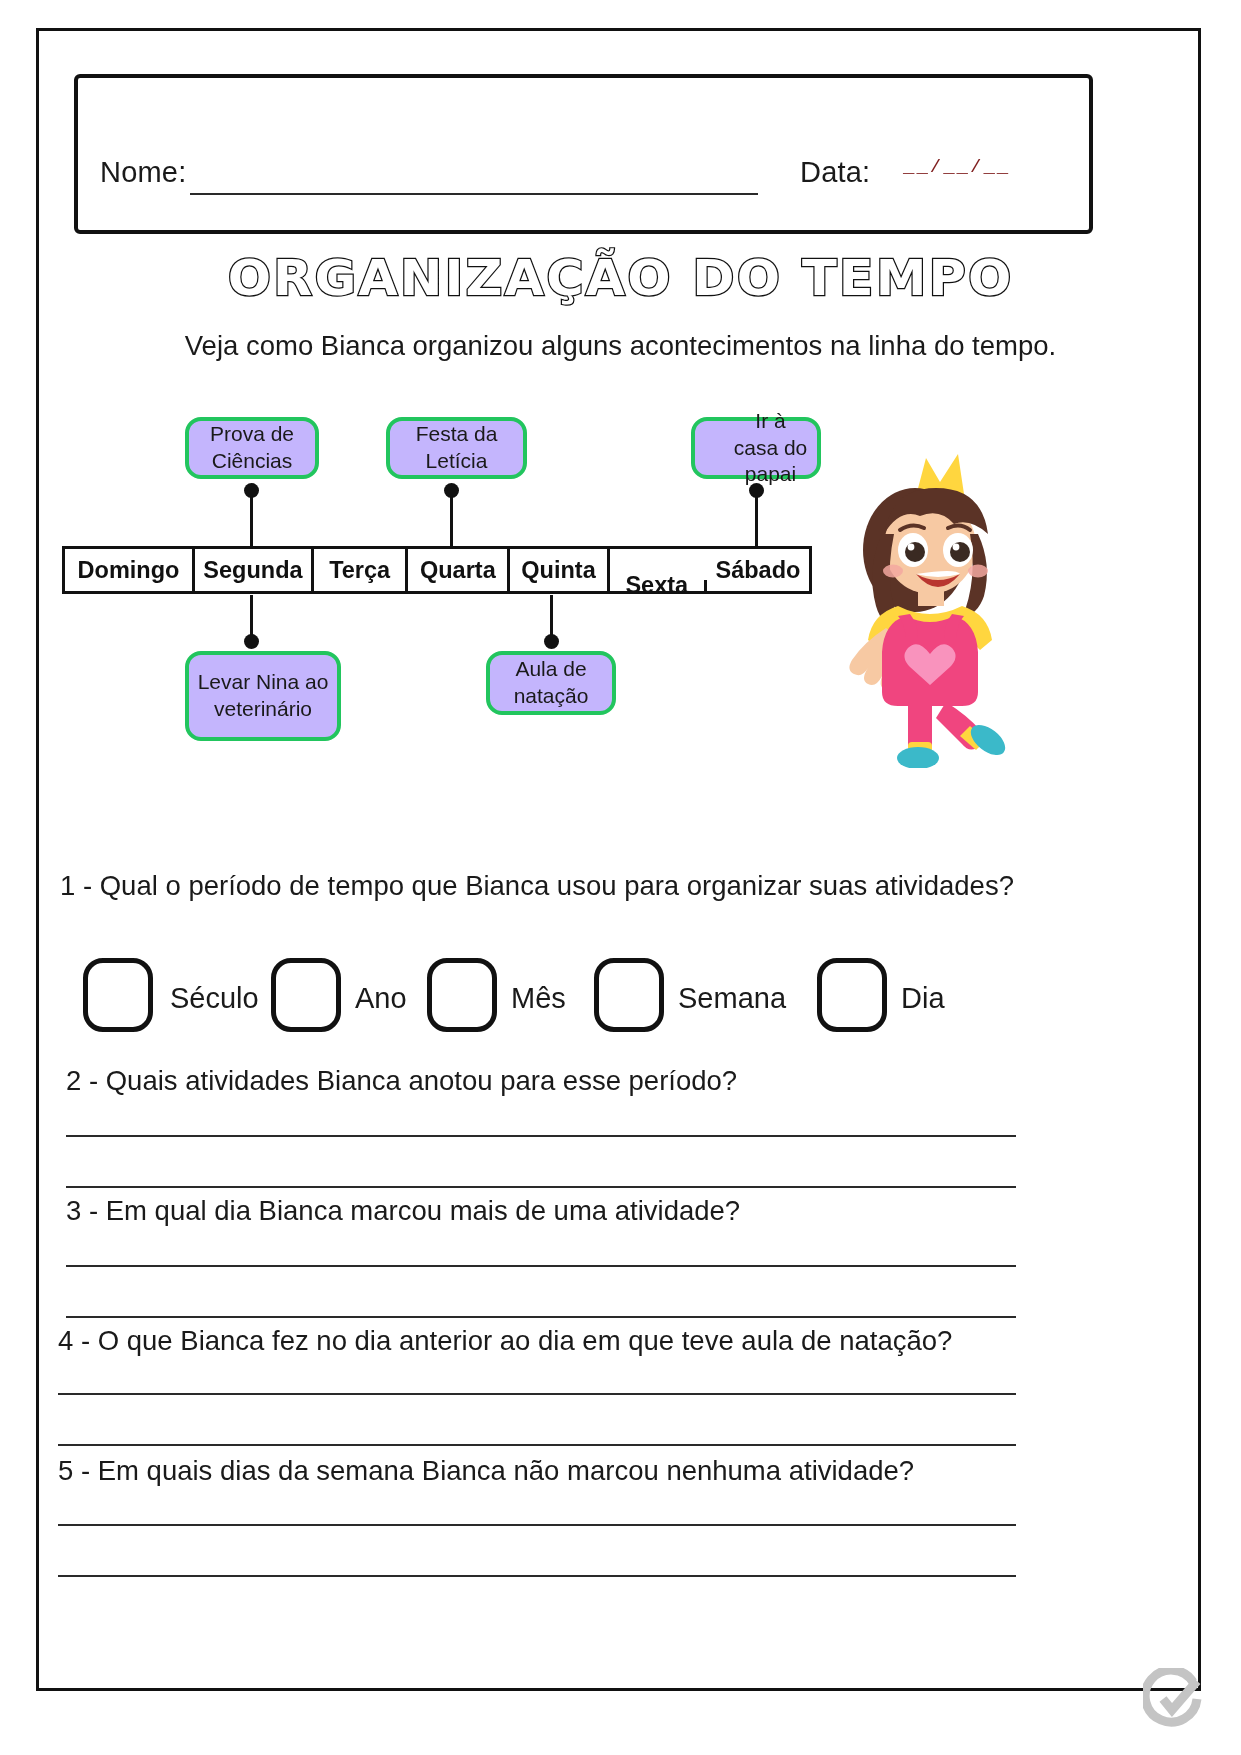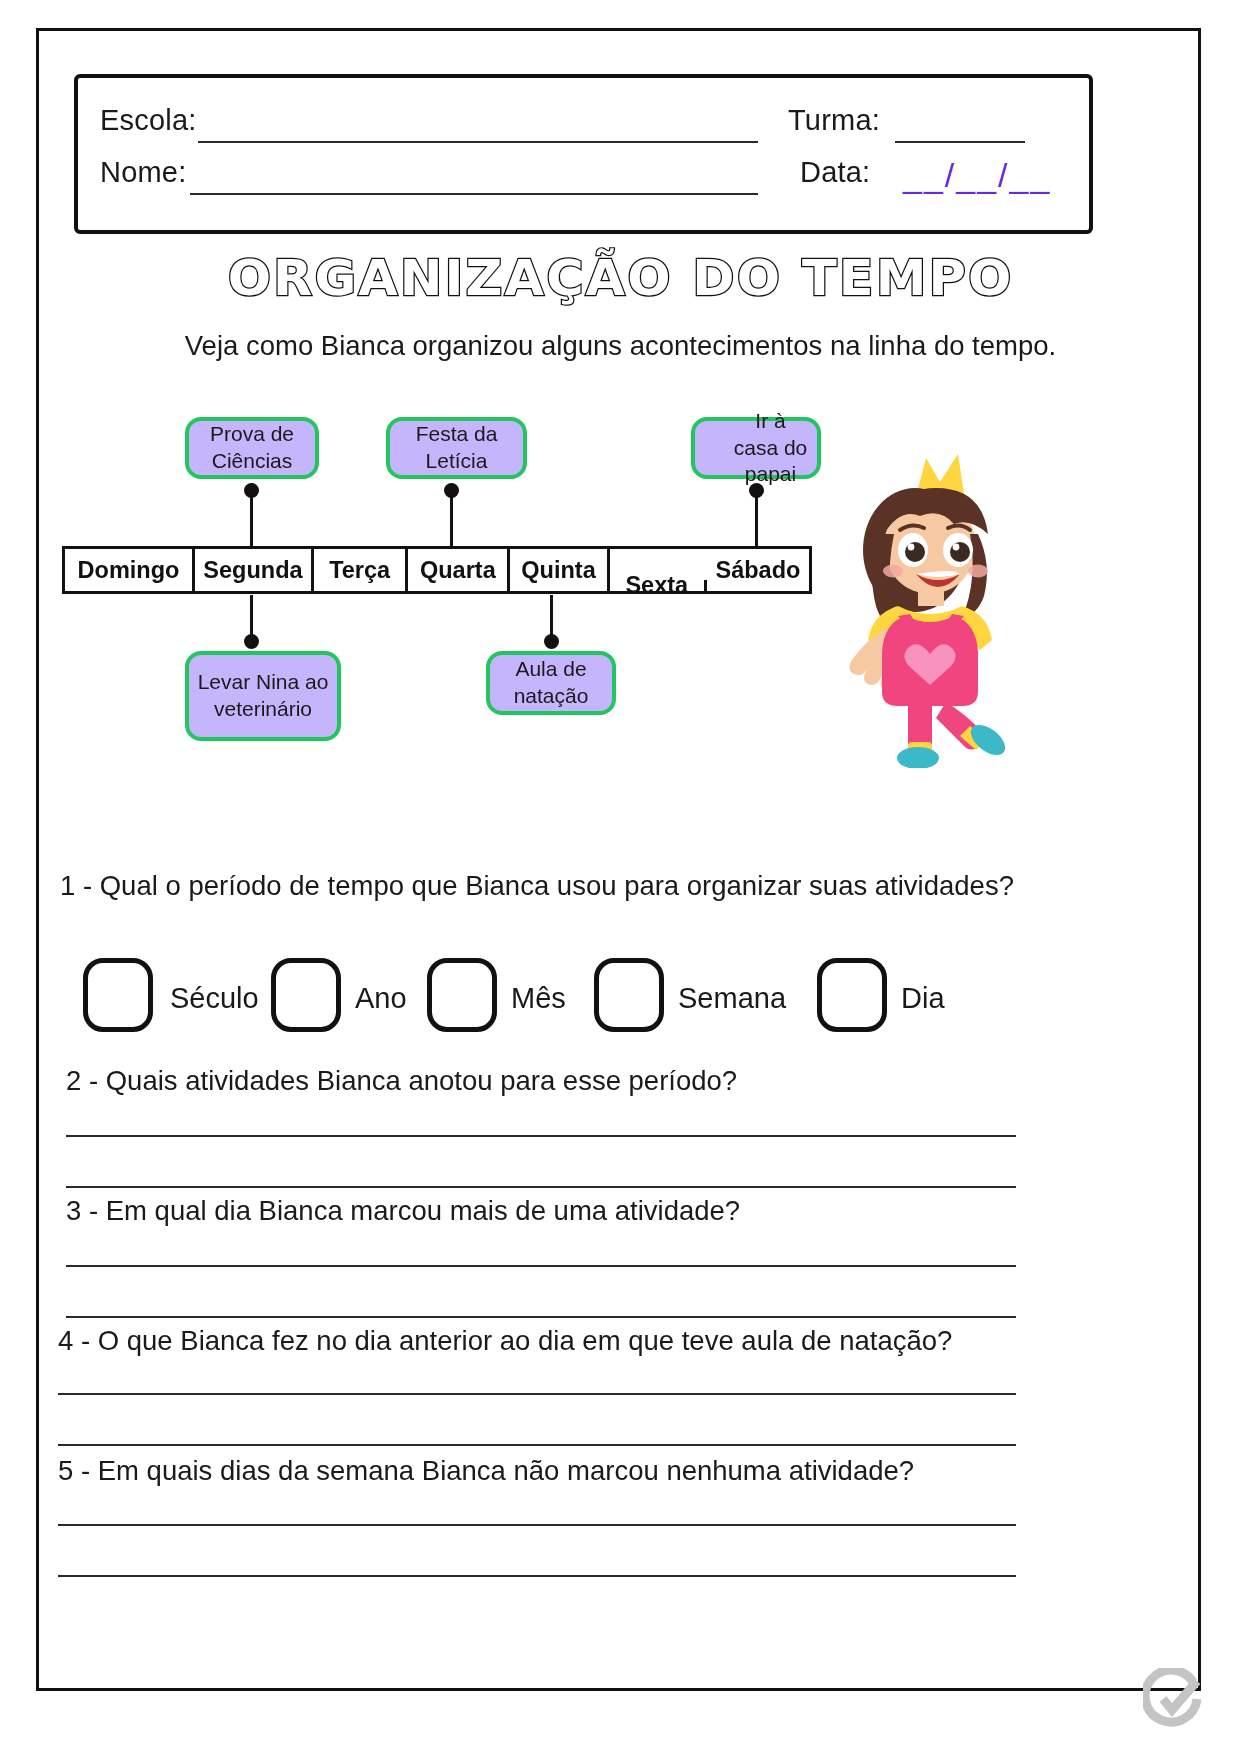--- a/index.html
+++ b/index.html
@@ -22,21 +22,21 @@
   }
   .hdr-row{position:absolute;left:0;width:100%;height:56px;}
   .hdr-label{
     position:absolute;font-size:29px;letter-spacing:.2px;white-space:nowrap;
     color:#1a1a1a;
   }
   .rule{
     position:absolute;border-bottom:2px solid #2a2a2a;height:0;
   }
   .date-slots{
-    position:absolute;font-size:34px;letter-spacing:2px;white-space:nowrap;color:#6d28d9;
+    position:absolute;font-size:19px;letter-spacing:2px;white-space:nowrap;color:#7f1d1d;font-family:Liberation Mono, monospace;
   }
 
   
   #worksheet-title{
     position:absolute;left:0;top:250px;width:1241px;text-align:center;
     font-family:"DejaVu Sans",sans-serif;
     font-size:49px;font-weight:bold;letter-spacing:2px;
     color:#ffffff;
     -webkit-text-stroke:2.4px #111;
     paint-order:stroke fill;
@@ -97,26 +97,20 @@
   
   #watermark{position:absolute;left:1143px;top:1668px;width:62px;height:62px;}
 </style>
 </head>
 <body>
 
 <div id="page-frame"></div>
 
 <div id="header-box">
 
-  <div class="hdr-row" style="top:16px;">
-    <span class="hdr-label" style="left:22px;top:10px;">Escola:</span>
-    <span class="rule" style="left:120px;top:47px;width:560px;"></span>
-    <span class="hdr-label" style="left:710px;top:10px;">Turma:</span>
-    <span class="rule" style="left:817px;top:47px;width:130px;"></span>
-  </div>
 
   <div class="hdr-row" style="top:68px;">
     <span class="hdr-label" style="left:22px;top:10px;">Nome:</span>
     <span class="rule" style="left:112px;top:47px;width:568px;"></span>
     <span class="hdr-label" style="left:722px;top:10px;">Data:</span>
     <span class="date-slots" style="left:825px;top:10px;">__/__/__</span>
   </div>
 </div>
 
 <div id="worksheet-title">ORGANIZAÇÃO DO TEMPO</div>

